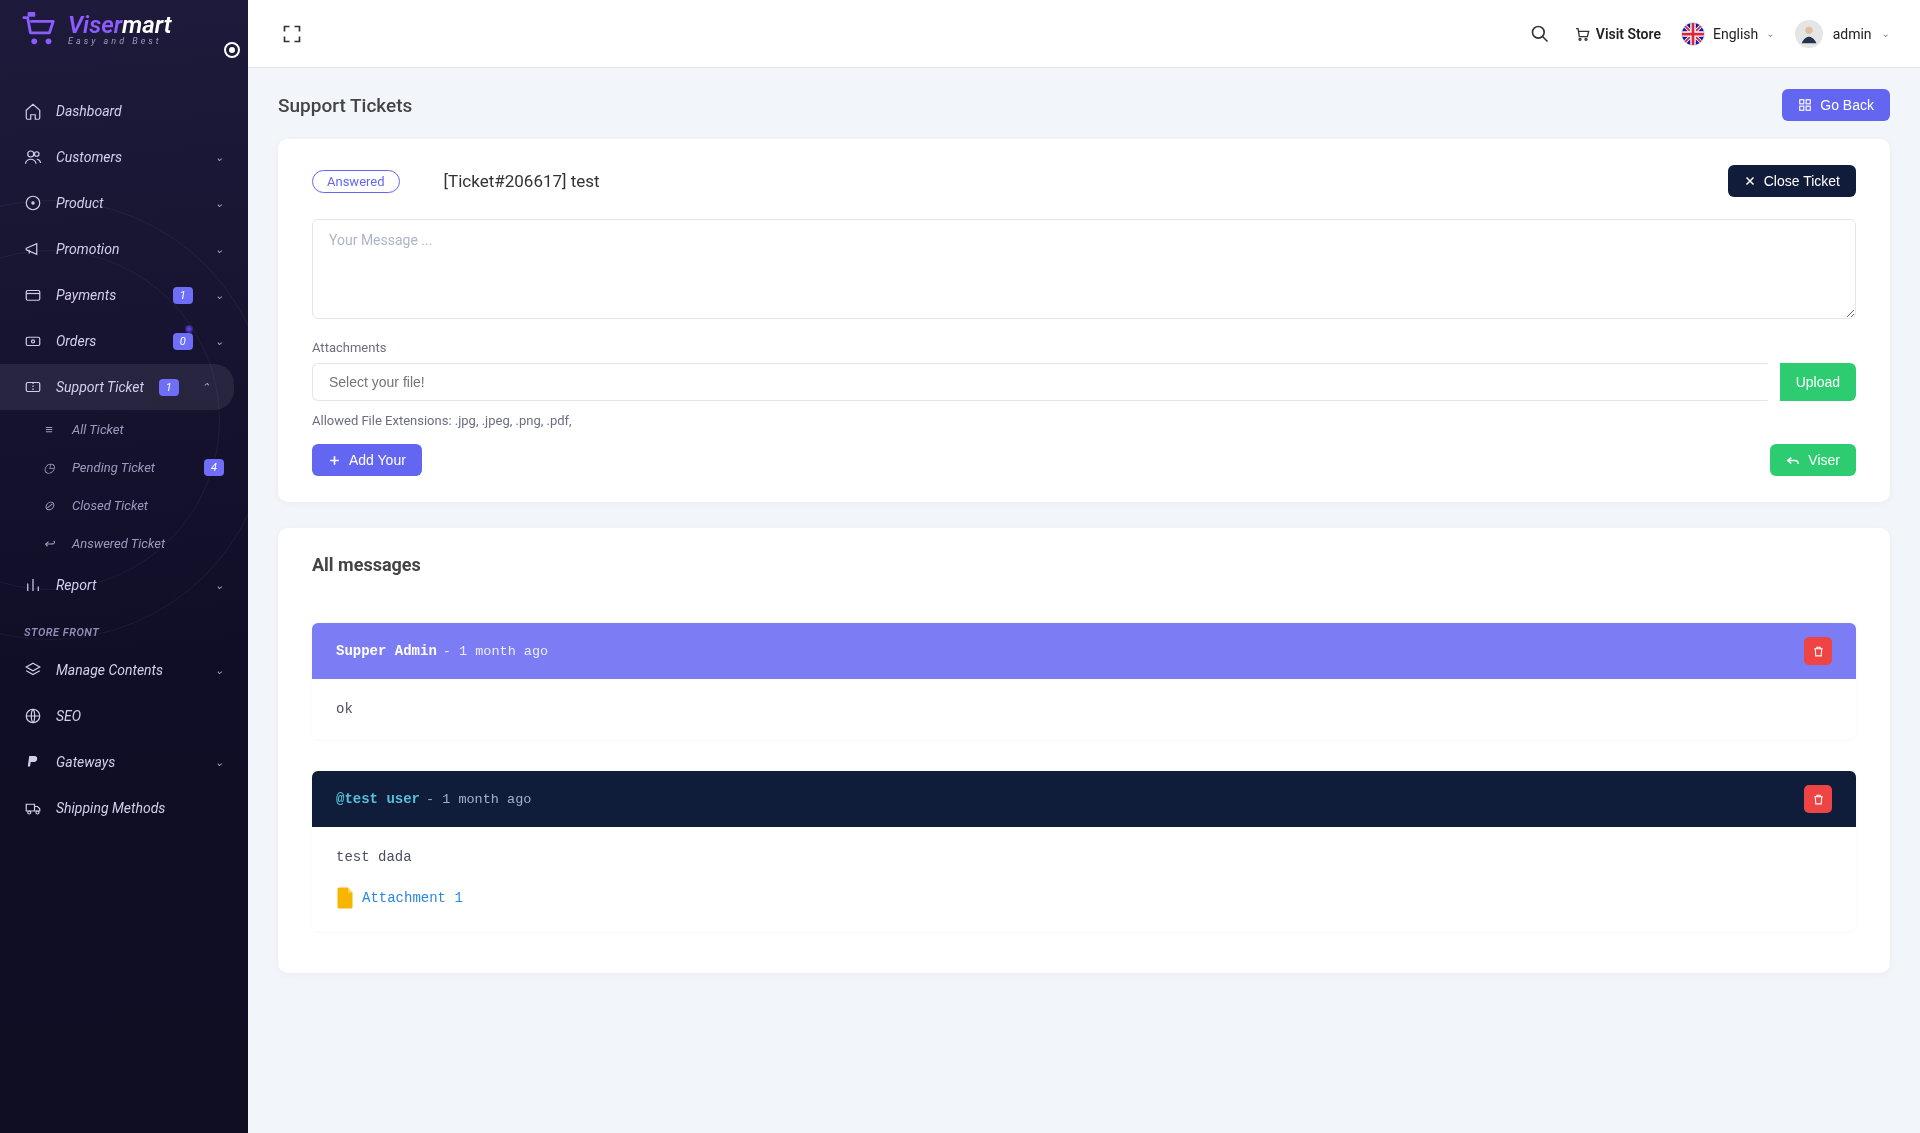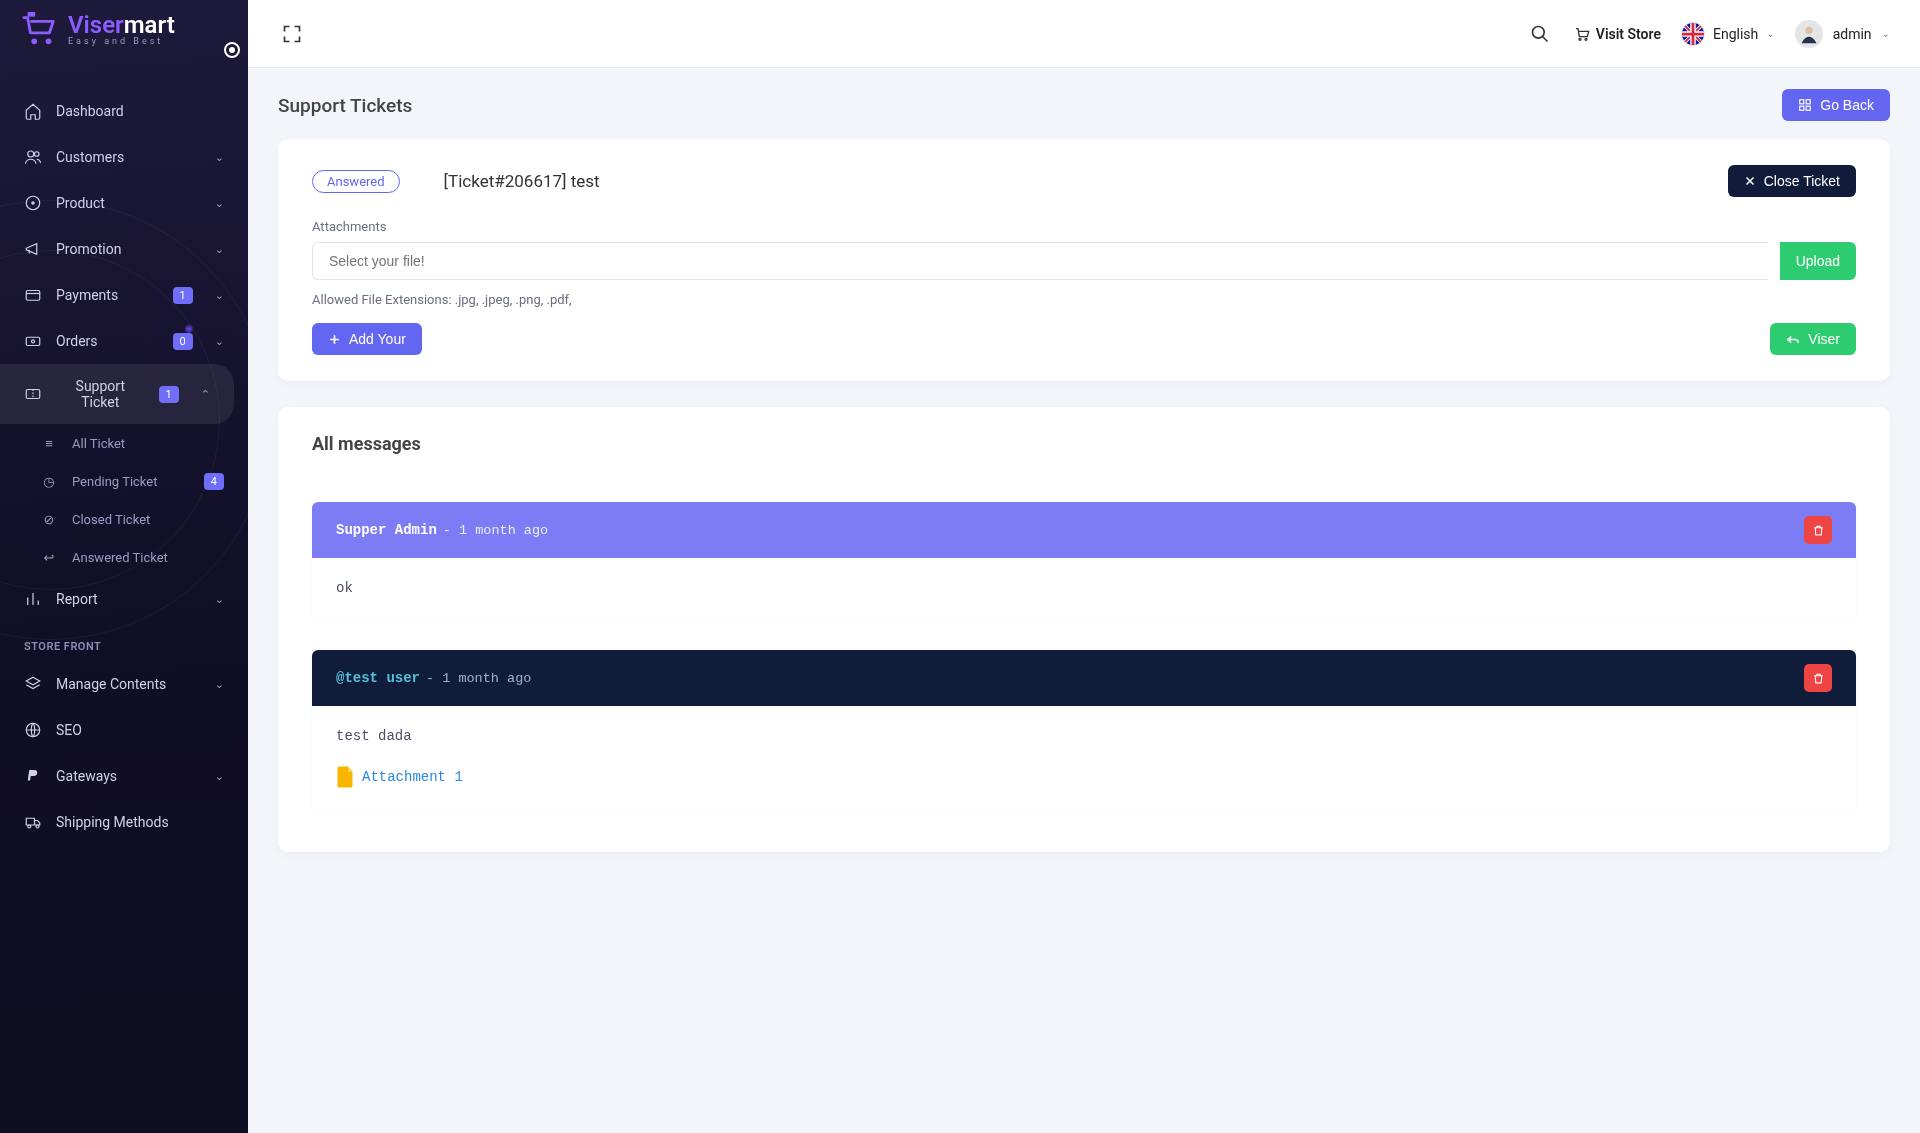--- a/index.html
+++ b/index.html
@@ -9,21 +9,21 @@
   color: #333;
   font-size: 14px;
   width: 1920px;
   height: 1133px;
   overflow: hidden;
 }
 
 .sidebar {
   position: fixed; left:0; top:0; width:248px; height:100%;
   background: linear-gradient(175deg,#1e1a3b 0%,#100d26 60%, #0f0e22 100%);
-  color:#bfbfe3; padding-top:0; overflow:hidden;
+  color:#bfbfe3; padding-top:0; overflow:hidden;font-style:italic;
 }
 .logo-wrap { display:flex; align-items:center; gap:10px; padding: 10px 20px 12px; }
 .logo-cart {
   width: 38px; height: 38px; display:inline-block;
 }
 .logo-text { display:flex; flex-direction:column; line-height:1; }
 .logo-text .brand {font-size:24px; font-weight:600;}
 .logo-text .brand .v{color:#8d5cff;} .logo-text .brand .m{color:#fff;}
 .logo-text .tag{font-size:9px; letter-spacing:3px; color:#9a9ac0;}
 .sidebar-radio{position:absolute; top:42px; right:8px; width:16px;height:16px;border:2px solid #fff;border-radius:50%;display:flex;align-items:center;justify-content:center;}
@@ -371,20 +371,21 @@
       <button class="btn btn-dark">
         <span>
             <svg width="12" height="12" viewBox="0 0 24 24" stroke="#fff" stroke-width="3">
               <path d="M5 5l14 14M19 5L5 19"></path>
             </svg>
           </span>
         <span>Close Ticket</span>
       </button>
     </div>
 
+    <textarea class="msg-area" placeholder="Your Message ..." style=""></textarea>
 
     <div class="attach-row">
       <label class="attach-label">Attachments</label>
       <div class="file-row">
         <input class="file-input" type="text" readonly="" placeholder="Select your file!" style="">
         <button class="btn btn-success upload-btn">
           <span>Upload</span>
         </button>
       </div>
       <div class="file-hint">Allowed File Extensions: .jpg, .jpeg, .png, .pdf,</div>

